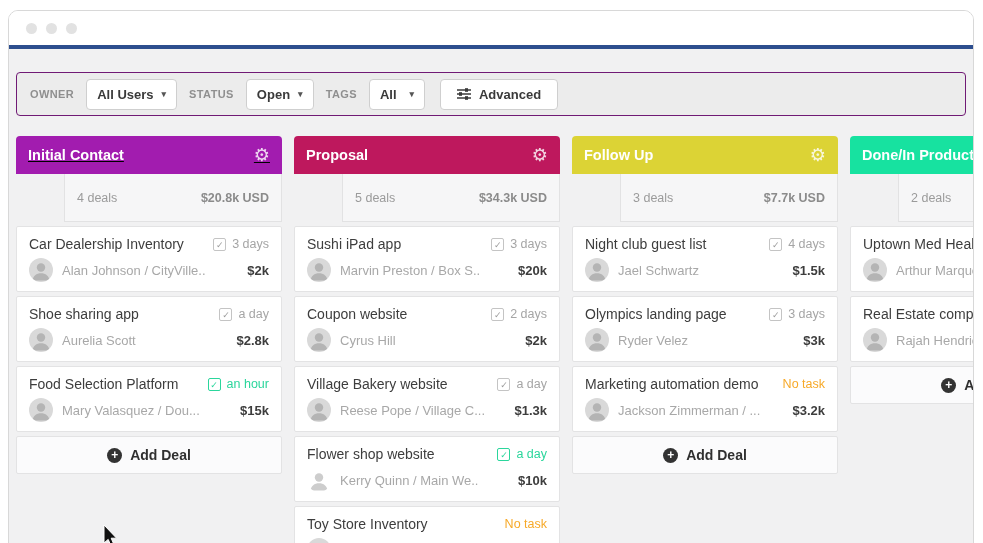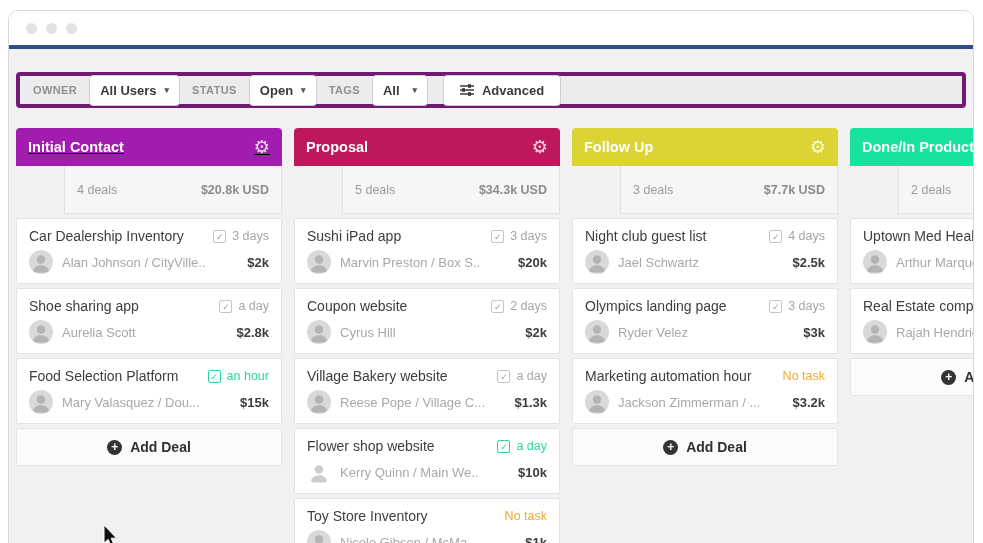--- a/index.html
+++ b/index.html
@@ -11,21 +11,21 @@
   .window {
     position:absolute; left:8px; top:10px; width:966px; height:720px;
     background:#fff; border:1px solid #d8d8d8; border-radius:10px; overflow:hidden;
   }
   .titlebar { height:34px; display:flex; align-items:center; padding-left:17px; gap:9px; background:#fff; }
   .dot { width:11px; height:11px; border-radius:50%; background:#e2e2e2; display:inline-block; }
   .accent { height:4px; background:var(--accent-line,#2d4e8e); }
   .content { background:#f1f1f2; height:calc(100% - 38px); padding:23px 7px 0; }
 
   .filterbar {
-    height:36px; background:#ececec; border:4px solid #701a75; border-radius:4px;
+    height:44px; background:#ececec; border:1px solid #701a75; border-radius:4px;
     display:flex; align-items:center; padding:0 13px; gap:12px;
   }
   .flabel { font-size:11px; font-weight:700; color:#8f8f8f; letter-spacing:.4px; }
   .select, .advanced {
     display:inline-flex; align-items:center; gap:8px; background:#fff;
     border:1px solid #cfcfcf; border-radius:4px; padding:7px 10px;
     font-size:13px; font-weight:600; color:#3a3a3a; font-family:inherit; cursor:pointer;
   }
   .select { min-width:56px; justify-content:space-between; }
   .caret { font-size:9px; color:#555; }
@@ -345,21 +345,21 @@
             <div class="row">
               <span class="owner-wrap">
                 <span class="avatar">
                   <svg viewBox="0 0 24 24" width="24" height="24">
                     <circle cx="12" cy="9.5" r="4.2" fill="#b4b4b4"></circle>
                     <path d="M3.5 22.5c.4-4.6 4-7.3 8.5-7.3s8.1 2.7 8.5 7.3z" fill="#b4b4b4"></path>
                   </svg>
                 </span>
                 <span class="owner-name">Jael Schwartz</span>
               </span>
-              <span class="value">$2.5k</span>
+              <span class="value">$1.5k</span>
             </div>
           </article>
           <article class="card">
             <div class="row">
               <span class="card-title">Olympics landing page</span>
               <span class="task gray">
                 <span class="cb ">✓</span>
                 <span class="task-label">3 days</span>
               </span>
             </div>
@@ -371,21 +371,21 @@
                     <path d="M3.5 22.5c.4-4.6 4-7.3 8.5-7.3s8.1 2.7 8.5 7.3z" fill="#b4b4b4"></path>
                   </svg>
                 </span>
                 <span class="owner-name">Ryder Velez</span>
               </span>
               <span class="value">$3k</span>
             </div>
           </article>
           <article class="card">
             <div class="row">
-              <span class="card-title">Marketing automation hour</span>
+              <span class="card-title">Marketing automation demo</span>
               <span class="task orange">
                 <span class="task-label">No task</span>
               </span>
             </div>
             <div class="row">
               <span class="owner-wrap">
                 <span class="avatar">
                   <svg viewBox="0 0 24 24" width="24" height="24">
                     <circle cx="12" cy="9.5" r="4.2" fill="#b4b4b4"></circle>
                     <path d="M3.5 22.5c.4-4.6 4-7.3 8.5-7.3s8.1 2.7 8.5 7.3z" fill="#b4b4b4"></path>

